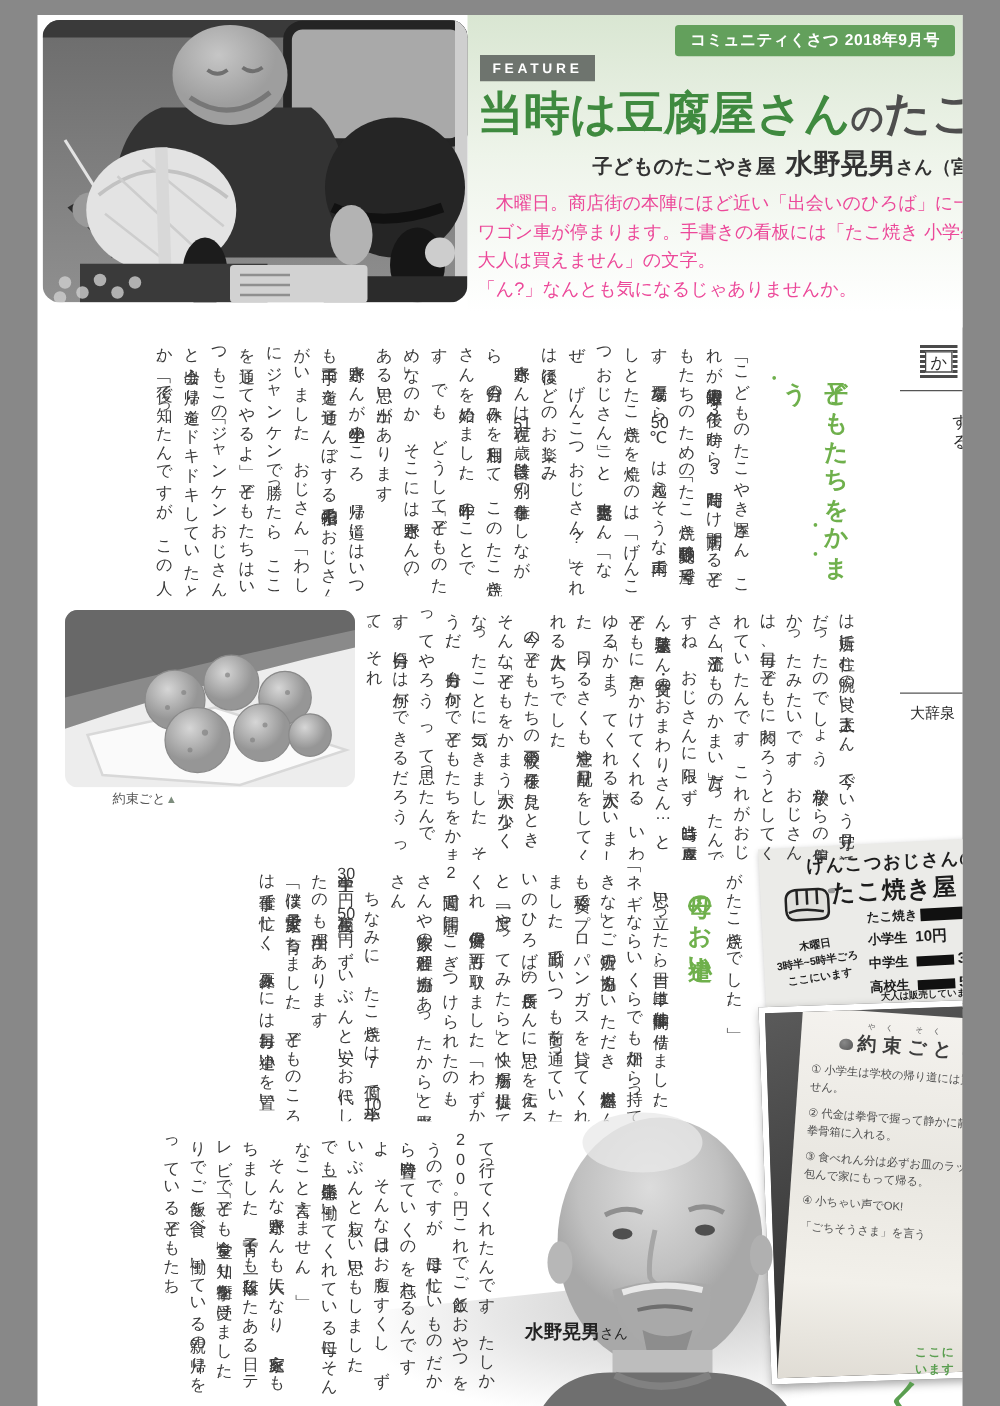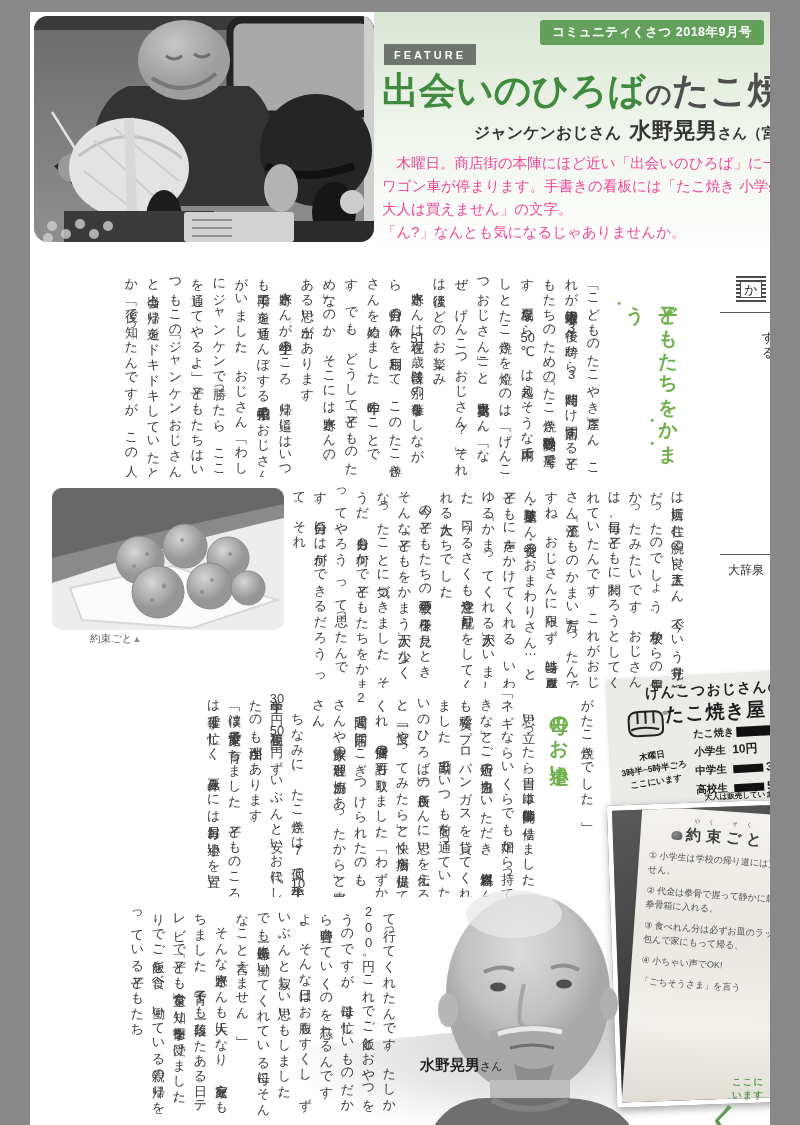--- a/index.html
+++ b/index.html
@@ -104,24 +104,24 @@
 </style>
 </head>
 <body>
 
 <div class="page">
 
   <div class="header-band"></div>
   <div class="masthead">コミュニティくさつ 2018年9月号</div>
   <div class="feature">FEATURE</div>
   <div class="title">
-    <span class="tg">出会いのひろば</span><span class="tn">の</span><span class="tr">たこ焼き</span>
+    <span class="tg">当時は豆腐屋さん</span><span class="tn">の</span><span class="tr">たこ焼き</span>
   </div>
   <div class="subtitle">
-    <span class="r1">ジャンケンおじさん</span><span class="r2">水野晃男</span><span class="r3">さん（宮町・51歳）</span>
+    <span class="r1">子どものたこやき屋</span><span class="r2">水野晃男</span><span class="r3">さん（宮町・51歳）</span>
   </div>
   <div class="lead">　木曜日。商店街の本陣にほど近い「出会いのひろば」に一台の
 ワゴン車が停まります。手書きの看板には「たこ焼き 小学生10円
 大人は買えません」の文字。
 「ん?」なんとも気になるじゃありませんか。</div>
 
   <div class="photo-main">
     <svg width="340" height="226" viewBox="0 0 340 226">
       <defs>
         <linearGradient id="bgG" x1="0" y1="0" x2="0" y2="1">

